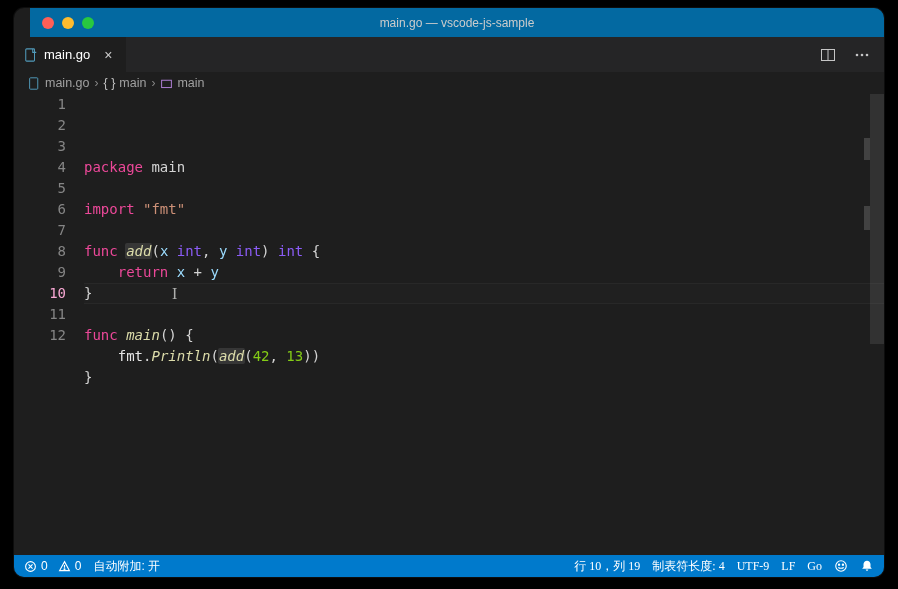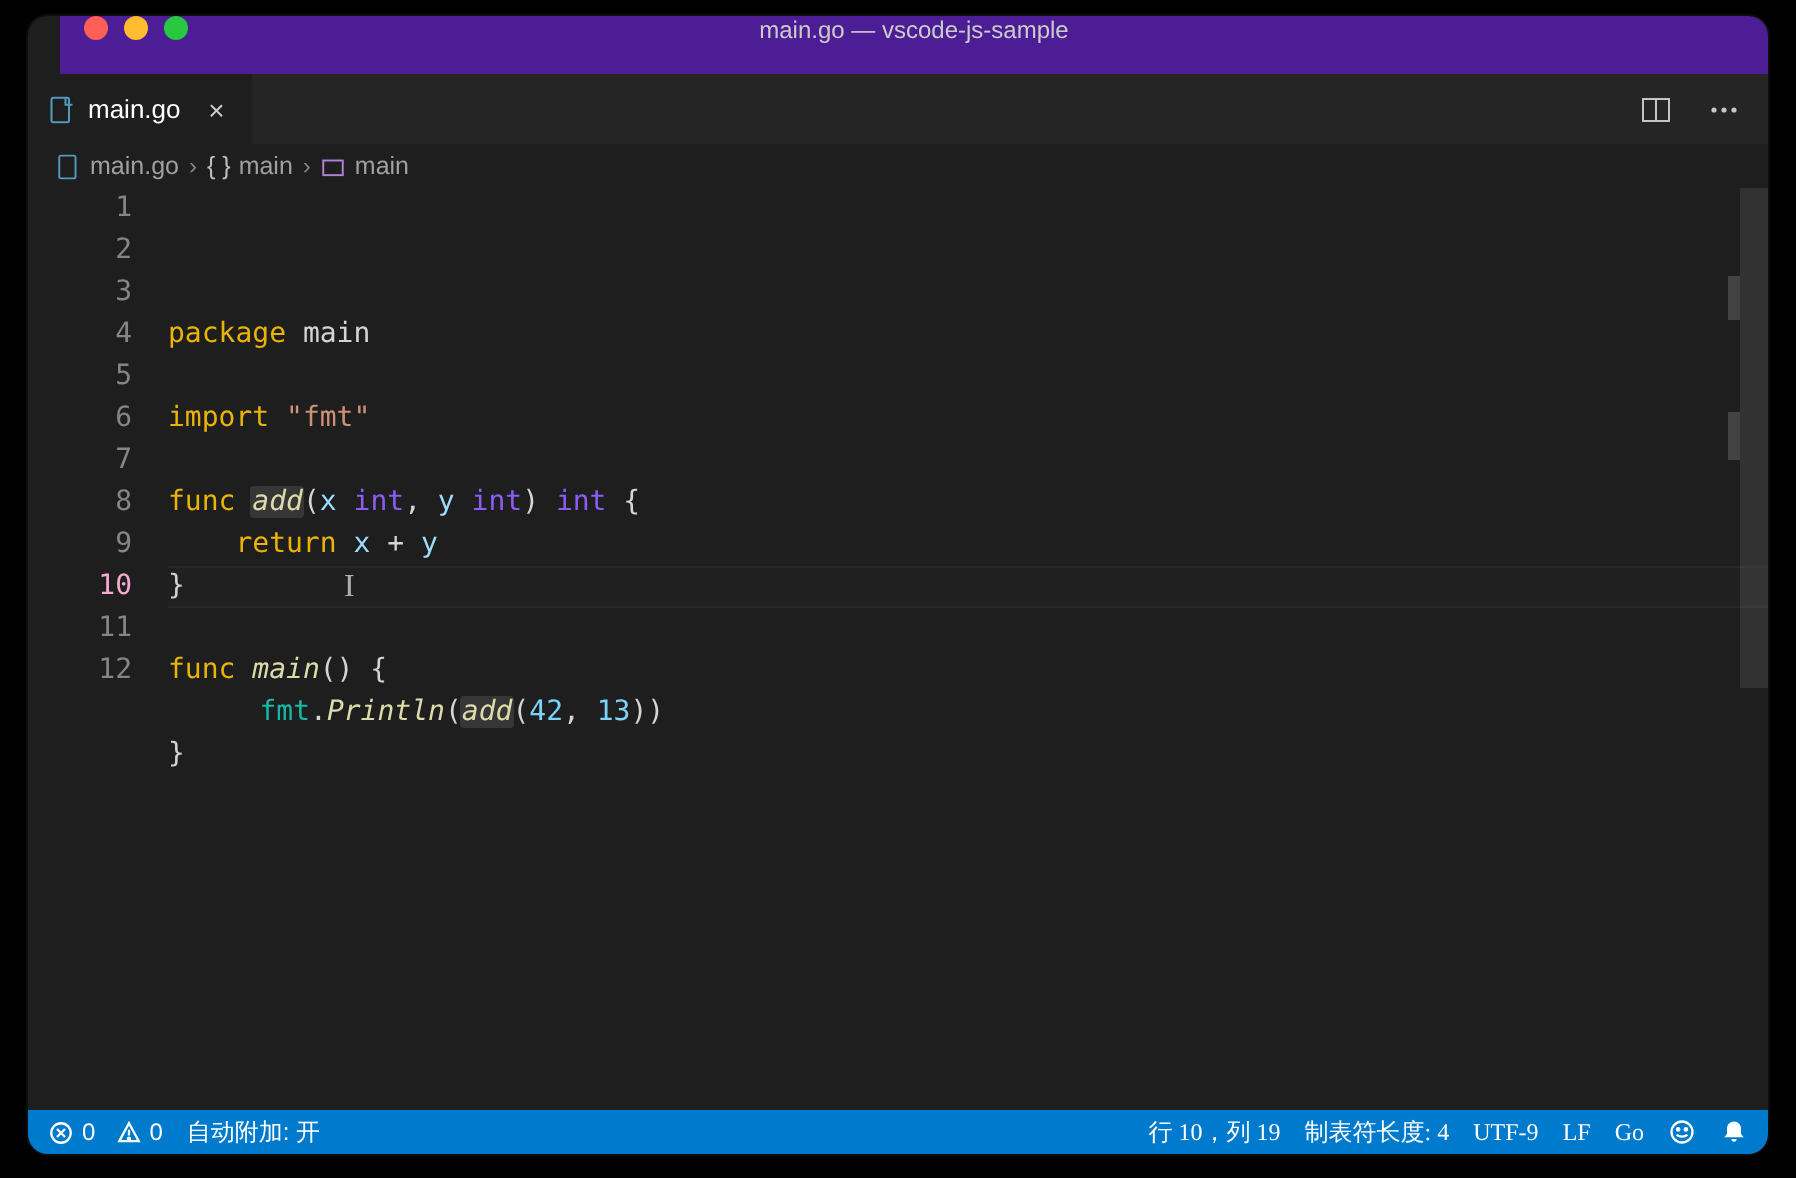--- a/index.html
+++ b/index.html
@@ -15,22 +15,22 @@
       left: 14px; top: 8px;
       width: 870px; height: 569px;
       background: #1e1e1e;
       border-radius: 10px;
       overflow: hidden;
       display: flex; flex-direction: column;
       box-shadow: 0 0 0 1px rgba(255,255,255,0.05);
     }
     .titlebar {
       height: 29px;
-      background: #4c1d95;
-      display: flex; align-items: flex-start;
+      background: #0369a1;
+      display: flex; align-items: center;
       padding: 0 12px;
       position: relative;
       margin-left: 16px;
     }
     .traffic { display: flex; gap: 8px; }
     .traffic span { width: 12px; height: 12px; border-radius: 50%; display: block; }
     .tl-close { background: #ff5f57; }
     .tl-min { background: #febc2e; }
     .tl-max { background: #28c840; }
     .titlebar-title {
@@ -91,27 +91,27 @@
       position: relative;
     }
     .line-hl {
       position: absolute; left: 0; right: 0;
       height: 21px;
       border-top: 1px solid #282828;
       border-bottom: 1px solid #282828;
       background: rgba(255,255,255,0.012);
       pointer-events: none;
     }
-    .kw { color: #eab308; }
+    .kw { color: #ec4899; }
     .fn { color: #dcdcaa; font-style: italic; }
     .str { color: #ce9178; }
-    .num { color: #7dd3fc; }
+    .num { color: #84cc16; }
     .typ { color: #8b5cf6; }
     .id { color: #9cdcfe; }
-    .pkg { color: #14b8a6; margin-left: 12px; }
+    .pkg { color: #e5e5e5; }
     .hl-ref { background: rgba(100,100,100,0.35); border-radius:2px; padding:0 1px; margin:0 -1px;}
     .cursor-i { position: absolute; color:#aeafad; font-family: serif; font-size:16px; pointer-events:none; }
     .minimap {
       position: absolute; right: 14px; top: 0;
       width: 6px;
     }
     .mm-block { position:absolute; right:0; width:6px; background:#424242; }
     .scrollbar-v {
       position:absolute; right:0; top:0; width:14px; height:100%;
     }

